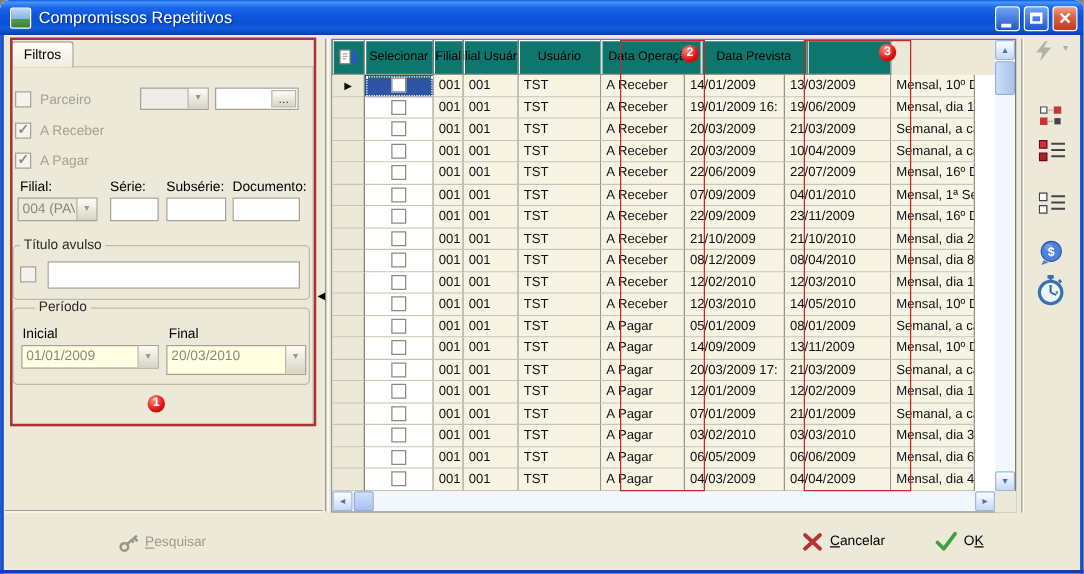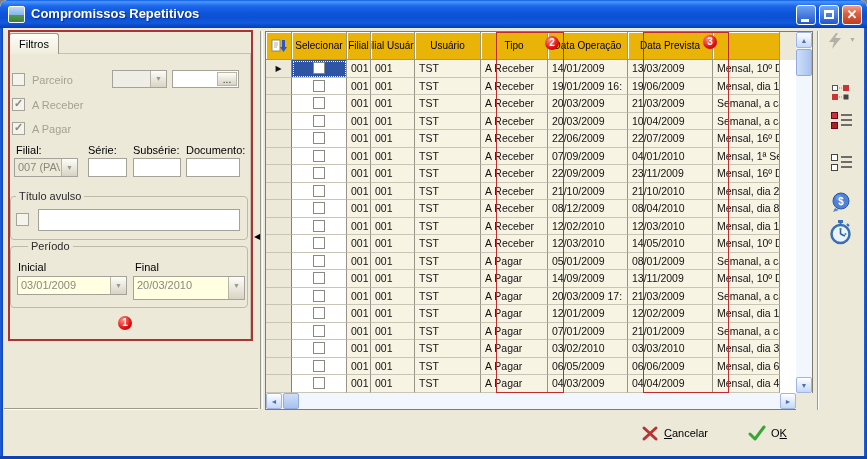--- a/index.html
+++ b/index.html
@@ -7,21 +7,21 @@
 body{font-family:"Liberation Sans",sans-serif;background:#808080}
 .window{position:absolute;left:0;top:0;width:867px;height:459px;background:#ECE9D8;border-radius:7px 7px 0 0;overflow:hidden}
 
 .titlebar{position:absolute;left:0;top:0;width:867px;height:28px;border-radius:7px 7px 0 0;
  background:linear-gradient(180deg,#0A5BE4 0%,#4A95F8 6%,#1B66EA 22%,#0E55DB 46%,#0C51D4 62%,#1159DD 82%,#0844BC 96%,#0A3DA8 100%)}
 .edge-l,.edge-r{position:absolute;top:28px;bottom:0;width:3px;background:linear-gradient(90deg,#2560DA,#0E44BA)}
 .edge-l{left:0}.edge-r{right:0}
 .edge-b{position:absolute;left:0;right:0;bottom:0;height:3px;background:#0E41B4}
 .win-icon{position:absolute;left:8px;top:6px;width:17px;height:17px;border:1px solid #fff;border-radius:2px;
  background:linear-gradient(180deg,#BFD9F2 0%,#7FB4E8 55%,#4E9C4E 56%,#3E7E3E 100%)}
-.win-title{position:absolute;left:31px;top:6px;color:#fff;font-size:13px;font-weight:bold;text-shadow:1px 1px 1px #0A2F8C;white-space:nowrap}
+.win-title{position:absolute;left:31px;top:6px;color:#fff;font-size:13px;font-weight:normal;text-shadow:1px 1px 1px #0A2F8C;white-space:nowrap}
 .wbtn{position:absolute;top:5px;width:20px;height:20px;border:1px solid #fff;border-radius:3px;cursor:default}
 .wbtn.min,.wbtn.max{background:radial-gradient(circle at 35% 30%,#7FACF4,#2257CC 70%,#16ote 100%);background:linear-gradient(180deg,#6FA3F2,#2257CC)}
 .wbtn.close{background:linear-gradient(180deg,#F0A088,#DE6144 40%,#C03C1E)}
 .wbtn .glyph{position:absolute;color:#fff;font-weight:bold}
 .min .glyph{left:4px;bottom:2px;width:8px;height:3px;background:#fff}
 .max .glyph{left:4px;top:4px;width:10px;height:9px;border:2px solid #fff;border-top-width:3px}
 .close .glyph{left:0;top:1px;width:18px;text-align:center;font-size:13px}
 
 .tabpage{position:absolute;left:9px;top:53px;width:242px;height:288px;border:1px solid #C4C1AE;background:#ECE9D8}
 .tab{position:absolute;left:9px;top:33px;width:50px;height:21px;border:1px solid #9A988B;border-bottom:none;border-radius:3px 3px 0 0;
@@ -40,21 +40,21 @@
  border-left:1px solid #B8B5A4;color:#9A988B;font-size:7px;text-align:center;line-height:16px}
 .group{position:absolute;border:1px solid #BDBAA8;border-radius:4px}
 .group-label{position:absolute;font-size:11px;color:#2A2A2A;background:#ECE9D8;padding:0 3px;white-space:nowrap}
 .pesq{position:absolute;left:70px;top:423px;width:120px;height:22px;display:flex;align-items:center;gap:4px;justify-content:center;color:#9E9C8E;font-size:11px}
 .groove{position:absolute;left:4px;top:408px;width:254px;height:2px;border-top:1px solid #9C9A8C;border-bottom:1px solid #FFFFFF}
 .splitter{position:absolute;left:260px;top:31px;width:3px;height:378px;border-left:1px solid #9C9A8C;border-right:1px solid #FFF}
 .collapse{position:absolute;left:254px;top:232px;font-size:8px;color:#000}
 
 .gridframe{position:absolute;left:265px;top:31px;width:548px;height:379px;border:1px solid #7E7C70;background:#ECE9D8}
 .ghead{position:absolute;left:0;top:0;height:28px;display:flex}
-.hcell{height:28px;background:#eab308;border-right:1px solid #9A988B;border-bottom:1px solid #9A988B;
+.hcell{height:28px;background:#0f766e;border-right:1px solid #9A988B;border-bottom:1px solid #9A988B;
  box-shadow:inset 1px 1px 0 #fff;display:flex;align-items:center;justify-content:center;font-size:10px;color:#000;overflow:hidden;white-space:nowrap}
 .gbody{position:absolute;left:0;top:28px;width:530px;height:333px;overflow:hidden;background:#fff}
 .grow{display:flex;height:17.5px}
 .gc{height:17.5px;border-right:1px solid #97958A;border-bottom:1px solid #C8C5B7;background:#F7F4E3;
  font-size:10.5px;color:#111;line-height:16px;padding-left:4px;overflow:hidden;white-space:nowrap}
 .gc.ind{background:#ECE9D8;border-right:1px solid #848270;padding:0;text-align:center;font-size:8px;line-height:17px}
 .gc.sel{background:#fff;padding:0;display:flex;align-items:center;justify-content:center}
 .rowcb{width:12px;height:12px;border:1px solid #8B8983;background:#fff}
 .grow.current .sel{background:#2E55A3;outline:1px dotted #fff;outline-offset:-2px}
 .w-ind{width:26px}.w-sel{width:55px}.w-filial{width:24px}.w-fu{width:44px}.w-us{width:66px}
@@ -114,68 +114,74 @@
   <span class="lbl dis" style="left:32px;top:99px">A Receber</span>
   <span class="cb checked" style="left:12px;top:122px"></span>
   <span class="lbl dis" style="left:32px;top:123px">A Pagar</span>
 
   <span class="lbl" style="left:16px;top:144px">Filial:</span>
   <span class="lbl" style="left:88px;top:144px">Série:</span>
   <span class="lbl" style="left:133px;top:144px">Subsérie:</span>
   <span class="lbl" style="left:186px;top:144px">Documento:</span>
 
   <div class="combo" style="left:14px;top:158px;width:64px;height:19px;background:#ECE9D8">
-    <span class="val">007 (PAV</span>
+    <span class="val">004 (PAV</span>
     <span class="dd" style="line-height:17px">▼</span>
   </div>
   <input class="field" style="left: 88px; top: 158px; width: 39px; height: 19px;" value="">
   <input class="field" style="left: 133px; top: 158px; width: 48px; height: 19px;" value="">
   <input class="field" style="left: 186px; top: 158px; width: 54px; height: 19px;" value="">
 
   <div class="group" style="left:10px;top:196px;width:238px;height:44px"></div>
   <span class="group-label" style="left:16px;top:190px">Título avulso</span>
   <span class="cb" style="left:16px;top:213px"></span>
   <input class="field" style="left: 38px; top: 209px; width: 202px; height: 22px;" value="">
 
   <div class="group" style="left:10px;top:246px;width:238px;height:62px"></div>
   <span class="group-label" style="left:28px;top:240px">Período</span>
   <span class="lbl" style="left:18px;top:261px">Inicial</span>
   <span class="lbl" style="left:135px;top:261px">Final</span>
   <div class="combo" style="left:17px;top:276px;width:110px;height:19px;background:#FFFFE1">
-    <span class="val">03/01/2009</span>
+    <span class="val">01/01/2009</span>
     <span class="dd" style="line-height:17px">▼</span>
   </div>
   <div class="combo" style="left:133px;top:276px;width:112px;height:24px;background:#FFFFE1">
     <span class="val">20/03/2010</span>
     <span class="dd" style="line-height:17px">▼</span>
   </div>
 
   <div class="redbox" style="left:8px;top:30px;width:245px;height:311px"></div>
   <span class="badge" style="left:118px;top:316px">1</span>
 
   <div class="groove"></div>
+  <div class="pesq">
+    <svg width="17" height="15">
+        <circle cx="4.5" cy="10.5" r="3" fill="none" stroke="#9A9789" stroke-width="2"></circle>
+        <path d="M7 8 L14.5 1.5 M12 3 L15 6 M10 5 L12 7" stroke="#9A9789" stroke-width="2" fill="none"></path>
+      </svg>
+    <span><u>P</u><span>esquisar</span></span>
+  </div>
 
   <div class="splitter"></div>
   <span class="collapse">◀</span>
 
   <div class="gridframe">
     <div class="ghead">
       <div class="hcell w-ind">
         <svg width="16" height="15">
             <rect x="1" y="2" width="8" height="11" fill="#fff" stroke="#8A887A"></rect>
             <path d="M3 5h4M3 7h4M3 9h3" stroke="#B0AEA0"></path>
             <rect x="11" y="2" width="3" height="7" fill="#2A56C6"></rect>
             <path d="M9 9 L12.5 14 L16 9 Z" fill="#2A56C6"></path>
           </svg>
       </div>
       <div class="hcell w-sel">Selecionar</div>
       <div class="hcell w-filial">Filial</div>
       <div class="hcell w-fu">Filial Usuário</div>
       <div class="hcell w-us">Usuário</div>
-      <div class="hcell w-tipo">Tipo</div>
       <div class="hcell w-do">Data Operação</div>
       <div class="hcell w-dp">Data Prevista</div>
       <div class="hcell w-freq"></div>
     </div>
     <div class="gbody">
         <div class="grow current">
           <div class="gc ind w-ind">▶</div>
           <div class="gc sel w-sel">
             <span class="rowcb"></span>
           </div>

